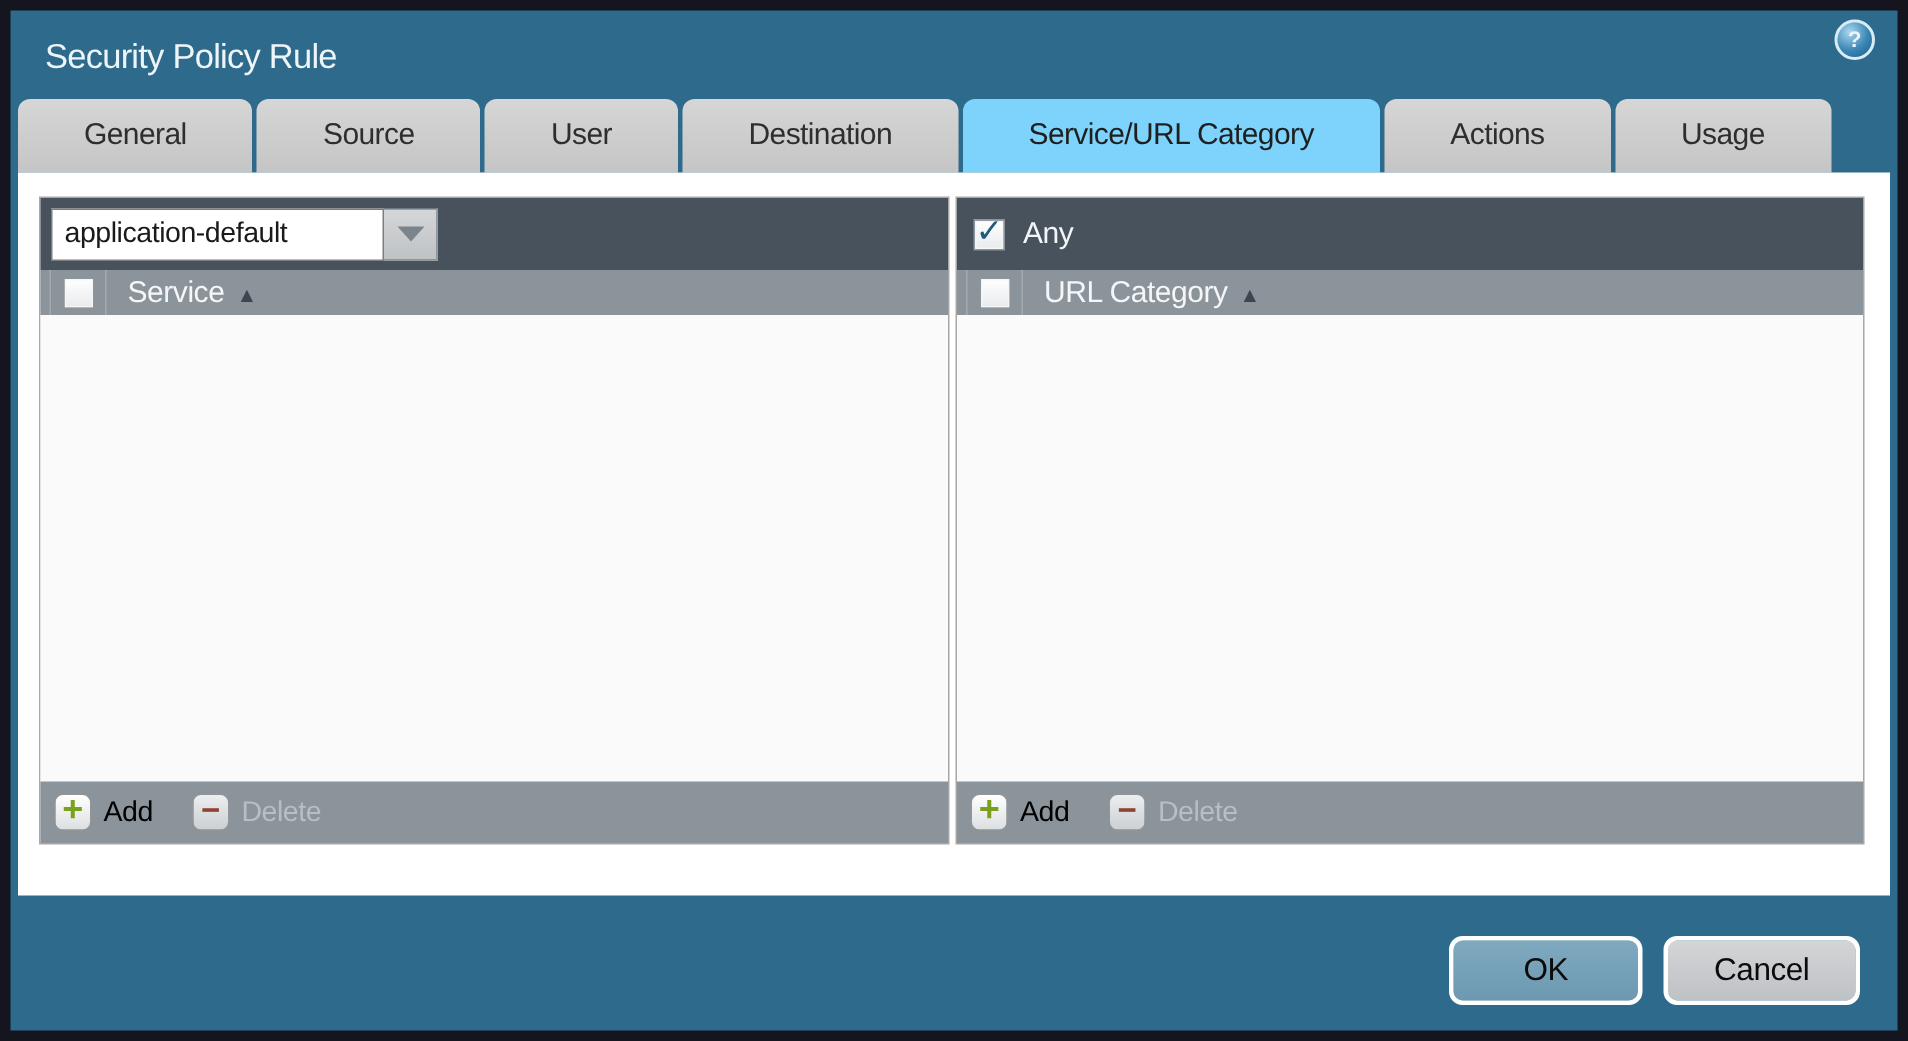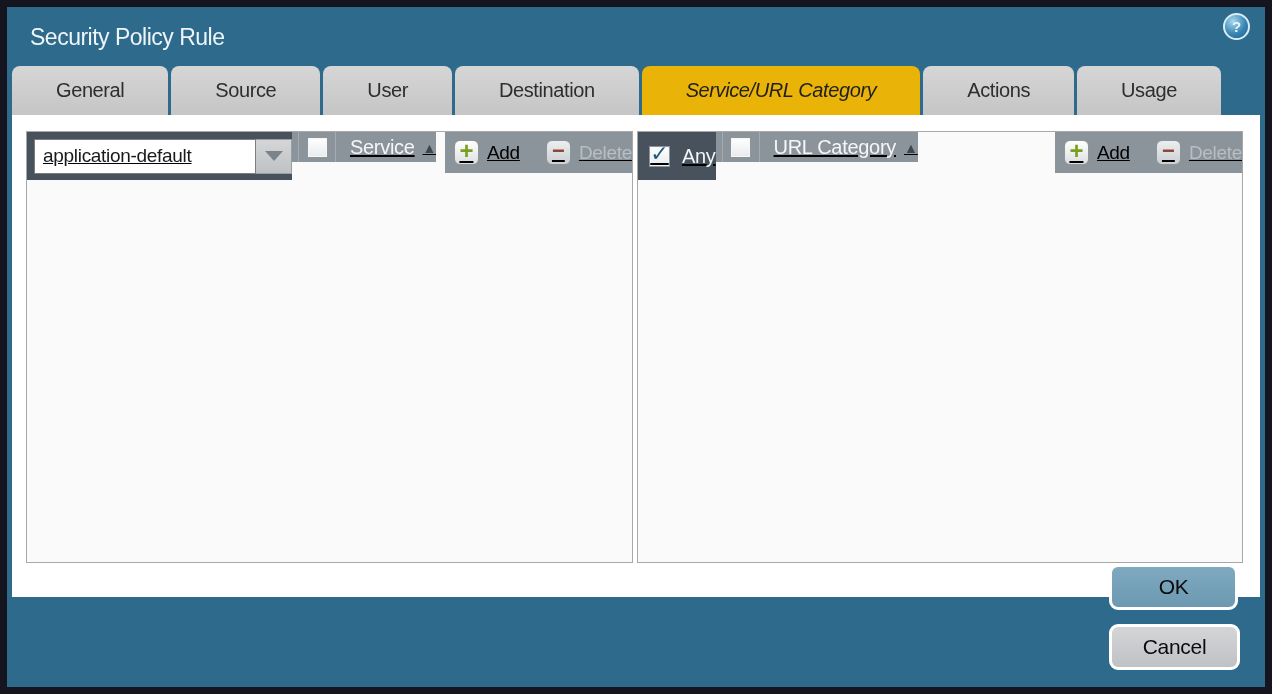--- a/index.html
+++ b/index.html
@@ -50,40 +50,38 @@
     display: flex; align-items: center; justify-content: center;
     background: linear-gradient(#d6d6d6, #c5c5c5);
     border-radius: 8px 8px 0 0;
     color: #2e2e2e;
     font-size: 20px;
     letter-spacing: -0.4px;
     cursor: pointer;
     white-space: nowrap;
   }
   .tab.active {
-    background: #eab308;
+    background: #7dd3fc;
     color: #1f1f1f;
-    font-style: italic;
   }
   
   .content {
     position: relative;
     margin: 0 5px;
     height: 482px;
     background: #ffffff;
   }
   .panel {
     position: absolute;
     top: 16px;
     height: 432px;
     border: 1px solid #a8a8a8;
     display: flex;
-    flex-direction: row;
+    flex-direction: column;
     background: #fafafa;
-    text-decoration: underline;
   }
   .panel.left  { left: 14px;  width: 607px; }
   .panel.right { left: 625px; width: 606px; }
   .panel-topbar {
     height: 48px;
     background: #47525d;
     display: flex; align-items: center;
     flex: 0 0 auto;
     padding-left: 7px;
   }
@@ -185,21 +183,21 @@
   }
   .icon-sq .minus {
     color: #8f4433; font-size: 22px; font-weight: bold; line-height: 1; margin-top: -3px;
   }
   .tool-label { color: #000000; font-size: 19px; letter-spacing: -0.3px; }
   .tool-label.dim { color: #b7bec4; }
   
   .btn-row {
     position: absolute;
     right: 25px; bottom: 17px;
-    display: flex; gap: 14px; flex-direction: column;
+    display: flex; gap: 14px;
   }
   .btn {
     height: 46px;
     border-radius: 9px;
     border: 3px solid #ffffff;
     font-family: "Liberation Sans", "DejaVu Sans", sans-serif;
     font-size: 21px;
     letter-spacing: -0.3px;
     color: #0b0b0b;
     cursor: pointer;

